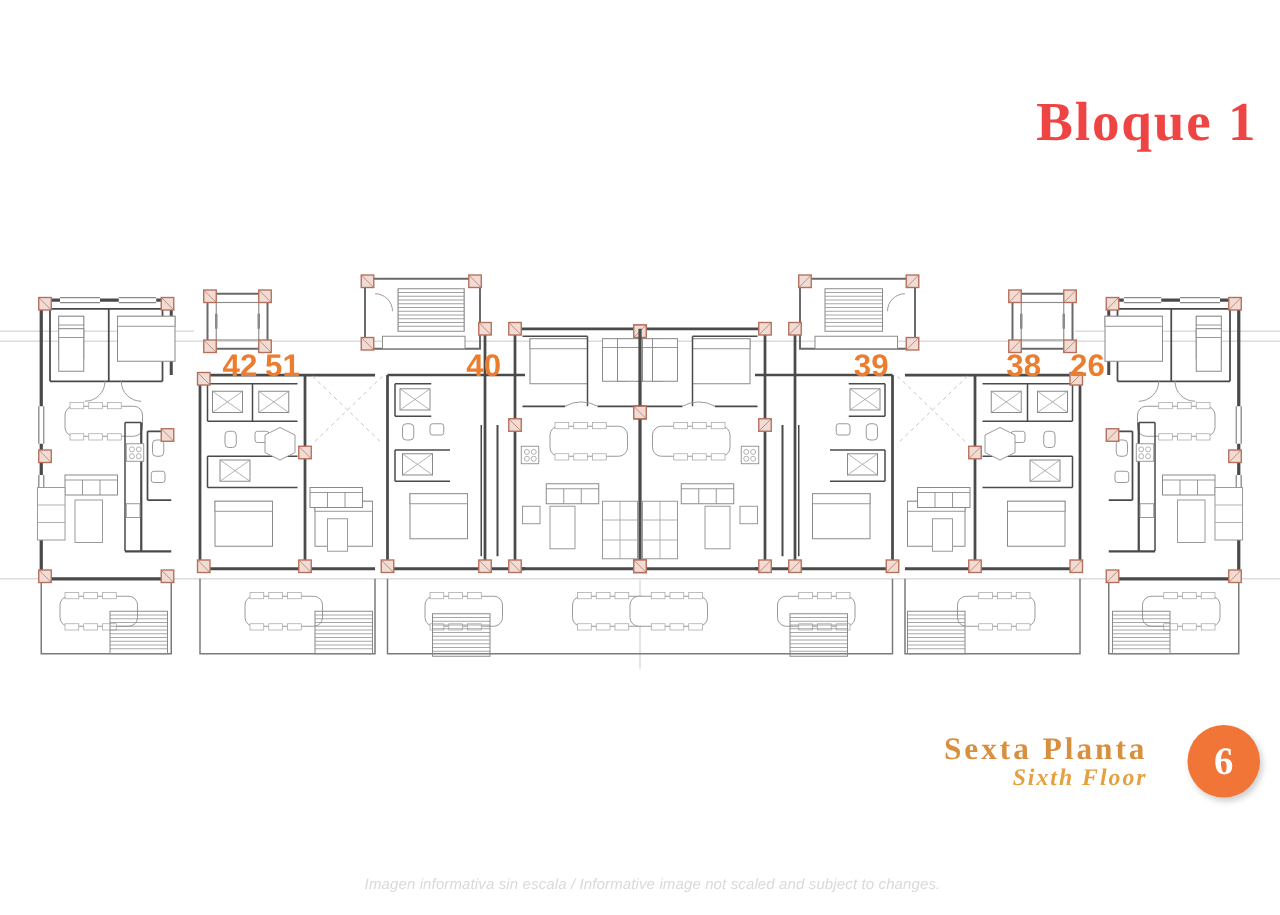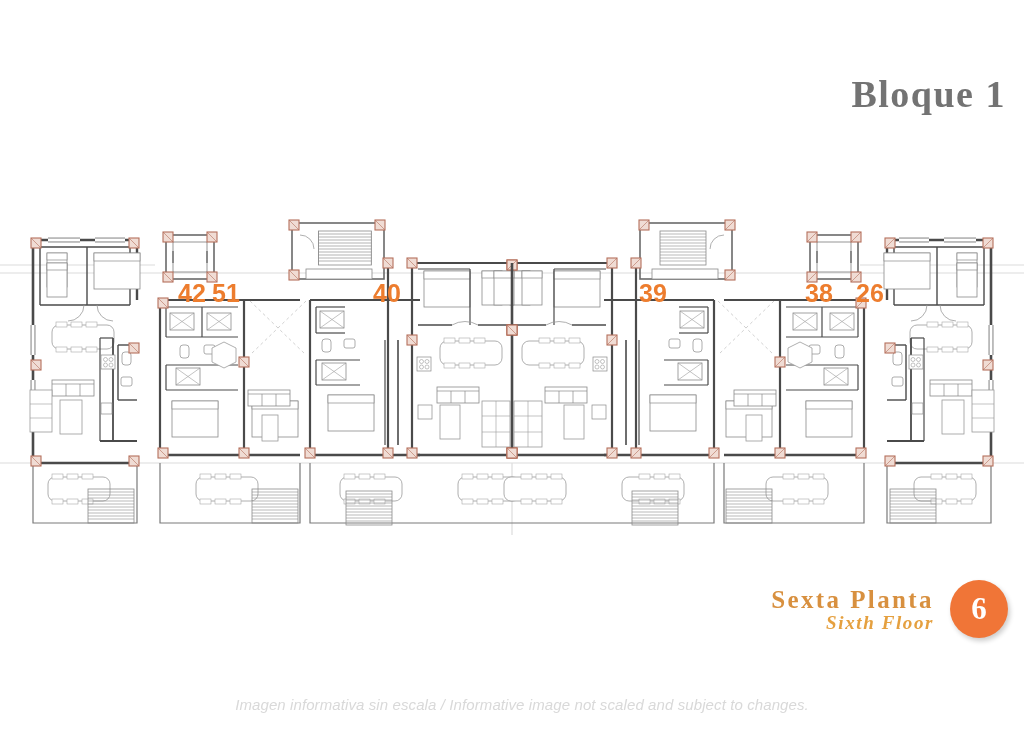--- a/index.html
+++ b/index.html
@@ -10,24 +10,24 @@
     position:relative;
     overflow:hidden;
   }
   #sheet{position:absolute;left:0;top:0;width:1024px;height:732px;}
 
   
   .block-title{
     position:absolute;
     right:18px;top:72px;
     font-family:"Liberation Serif", serif;
-    font-size:38px;
+    font-size:44px;
     font-weight:700;
     letter-spacing:1.5px;
-    color:#737373;
+    color:#ef4444;
     white-space:nowrap;
   }
 
   
   #plan{
     position:absolute;
     left:0;top:205px;
     width:1024px;height:330px;
   }
 
@@ -41,21 +41,21 @@
     letter-spacing:0px;
     line-height:1;
   }
 
   
   .floor-block{
     position:absolute;
     right:16px;bottom:92px;
     display:flex;
     align-items:center;
-    gap:16px;
+    gap:32px;
   }
   .floor-text{text-align:right;line-height:1.06;}
   .floor-es{
     font-family:"Liberation Serif", serif;
     font-size:25px;font-weight:700;
     color:#D8903F;
     letter-spacing:2.4px;
     white-space:nowrap;
   }
   .floor-en{
@@ -77,21 +77,21 @@
     margin-bottom:2px;
   }
 
   
   .disclaimer{
     position:absolute;
     left:0;right:0;bottom:16px;
     text-align:center;
     font-family:"Liberation Sans", sans-serif;
     font-style:italic;
-    font-size:15px;
+    font-size:12px;
     line-height:1.45;
     color:#d9d9d9;
     letter-spacing:.1px;
     padding-left:20px;
   }
   .disclaimer div{white-space:nowrap;}
 </style>
 </head>
 <body>
 
@@ -554,21 +554,21 @@
     <g stroke="#4a4a4a" fill="none">
       <path d="M512,58 L512,250" stroke-width="2.6"></path>
     </g>
     <use href="#pillar" x="512" y="125"></use>
     <use href="#pillar" x="512" y="248"></use>
   </svg>
 
   <div class="unit-no" style="left:150px;top:281px;margin-left:28px;">42</div>
   <div class="unit-no" style="left:212px;top:281px;">51</div>
   <div class="unit-no" style="left:373px;top:281px;">40</div>
-  <div class="unit-no" style="left:639px;top:281px;">39</div>
+  <div class="unit-no" style="left:639px;top:281px;padding-left:44px;">39</div>
   <div class="unit-no" style="left:805px;top:281px;">38</div>
   <div class="unit-no" style="left:856px;top:281px;">26</div>
 
   <div class="floor-block">
     <div class="floor-text">
       <div class="floor-es">Sexta Planta</div>
       <div class="floor-en">Sixth Floor</div>
     </div>
     <div class="floor-badge">6</div>
   </div>

